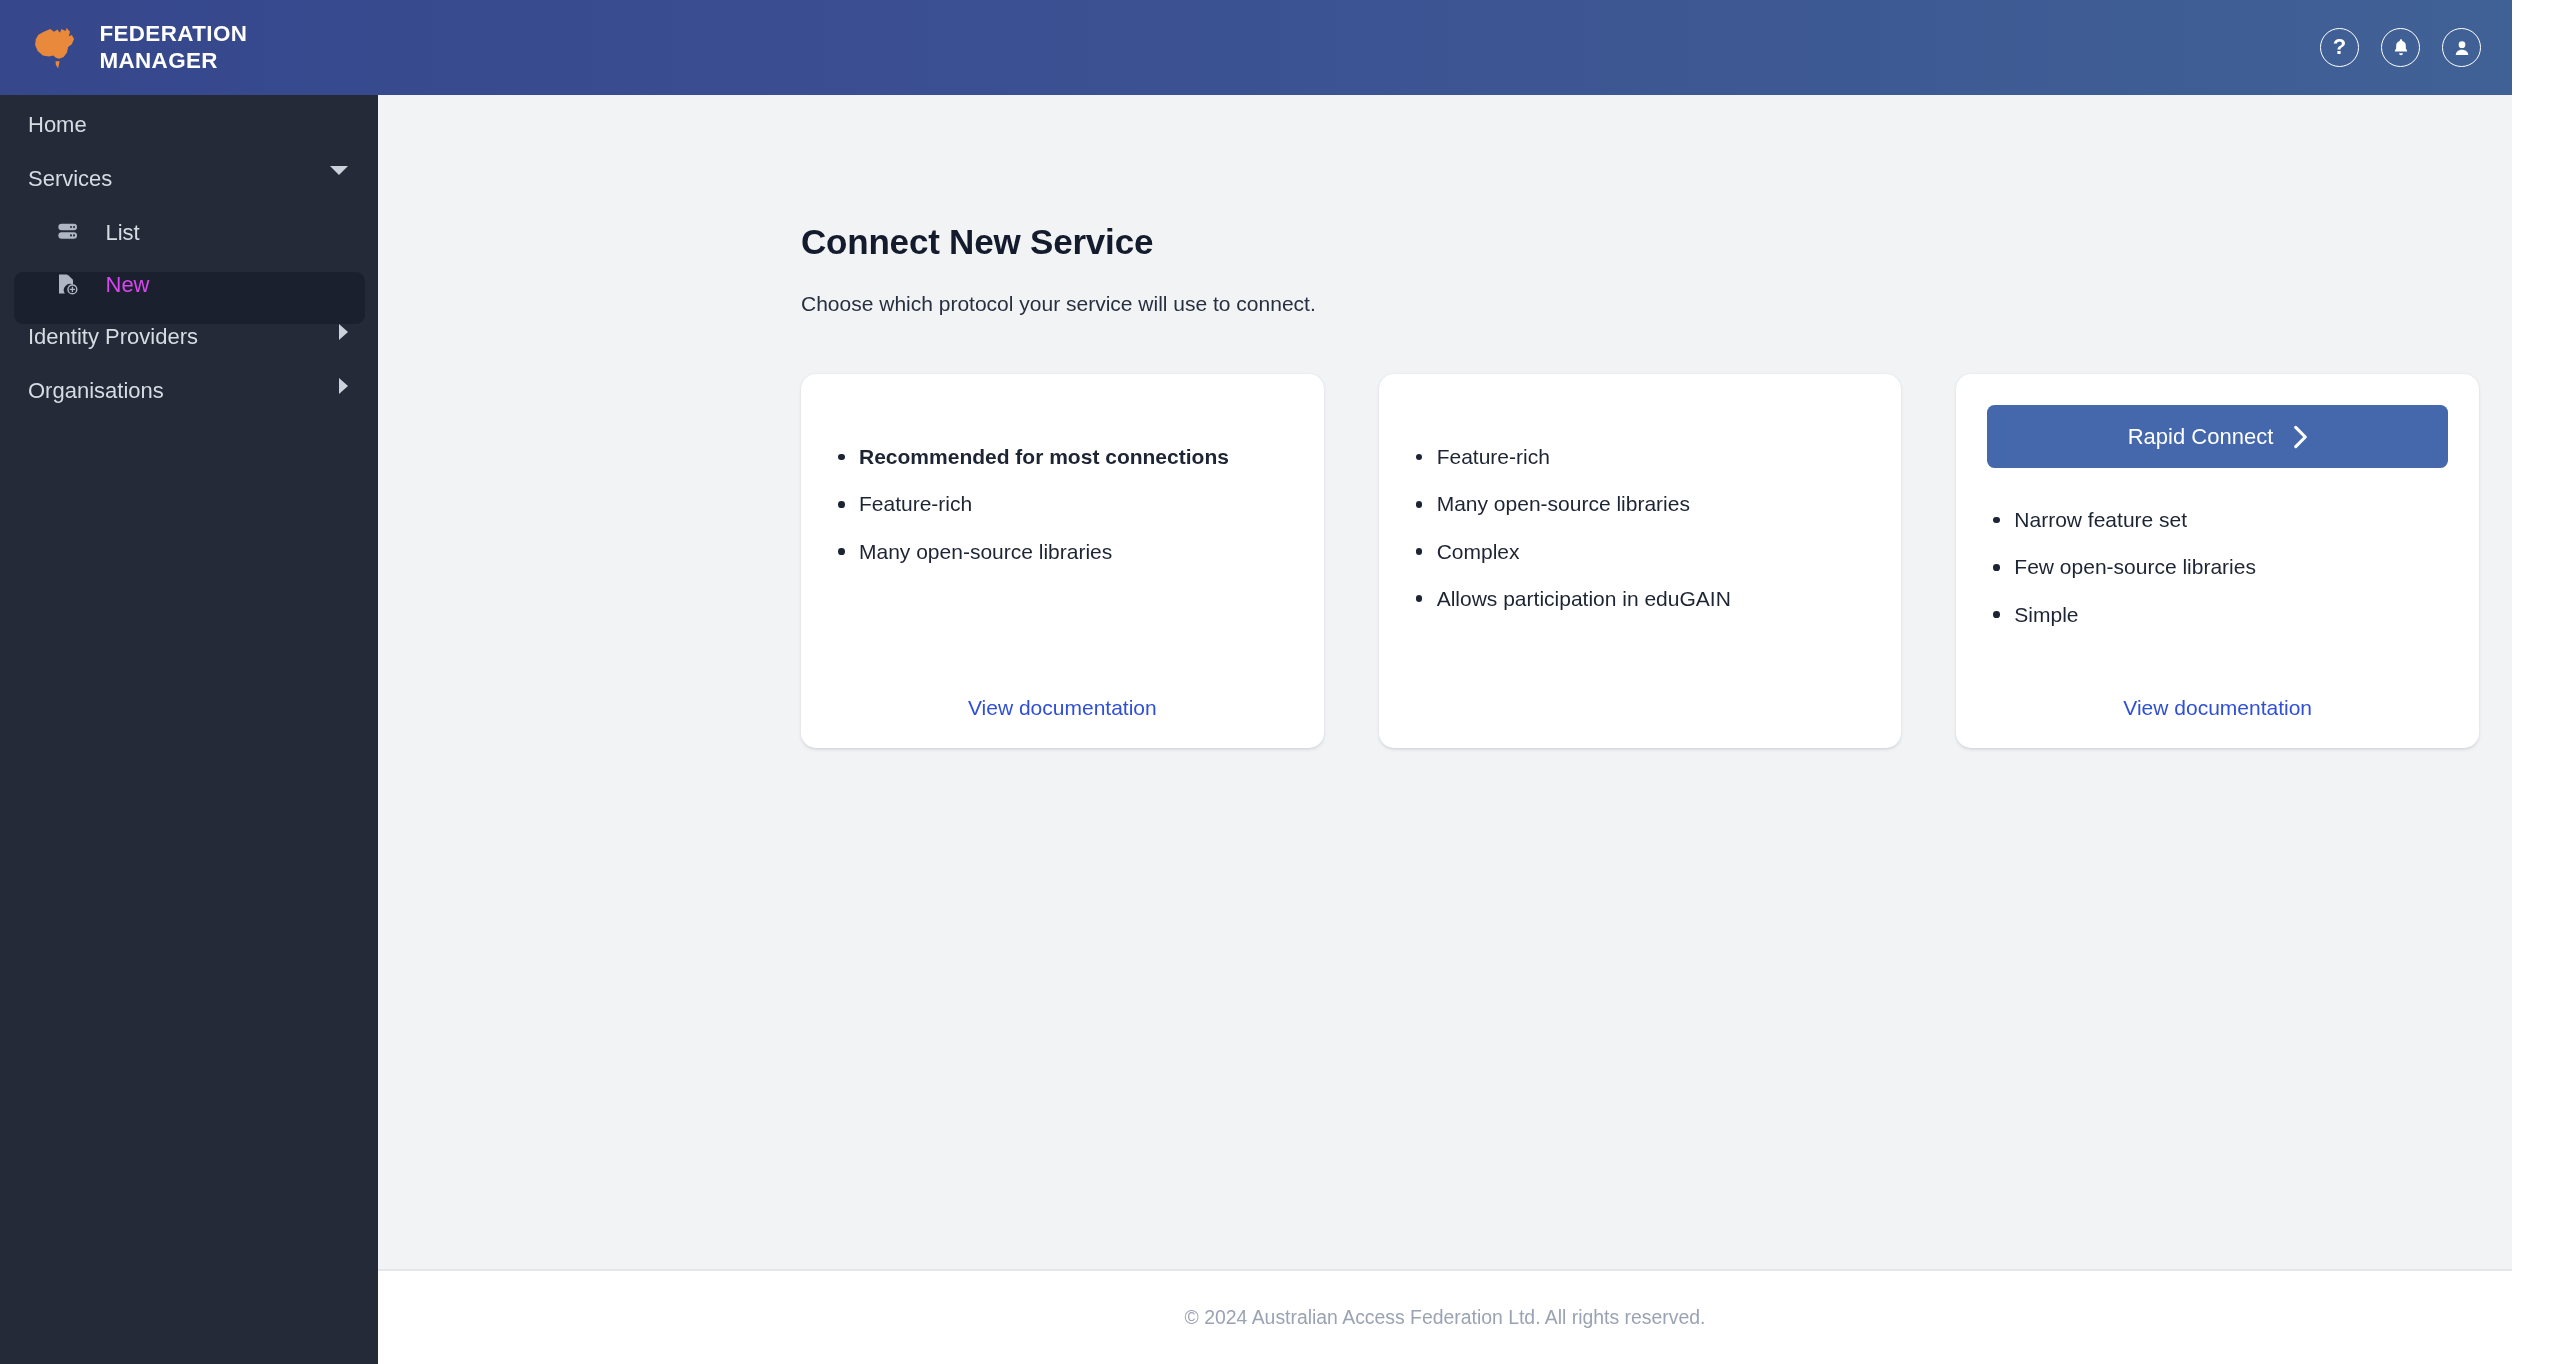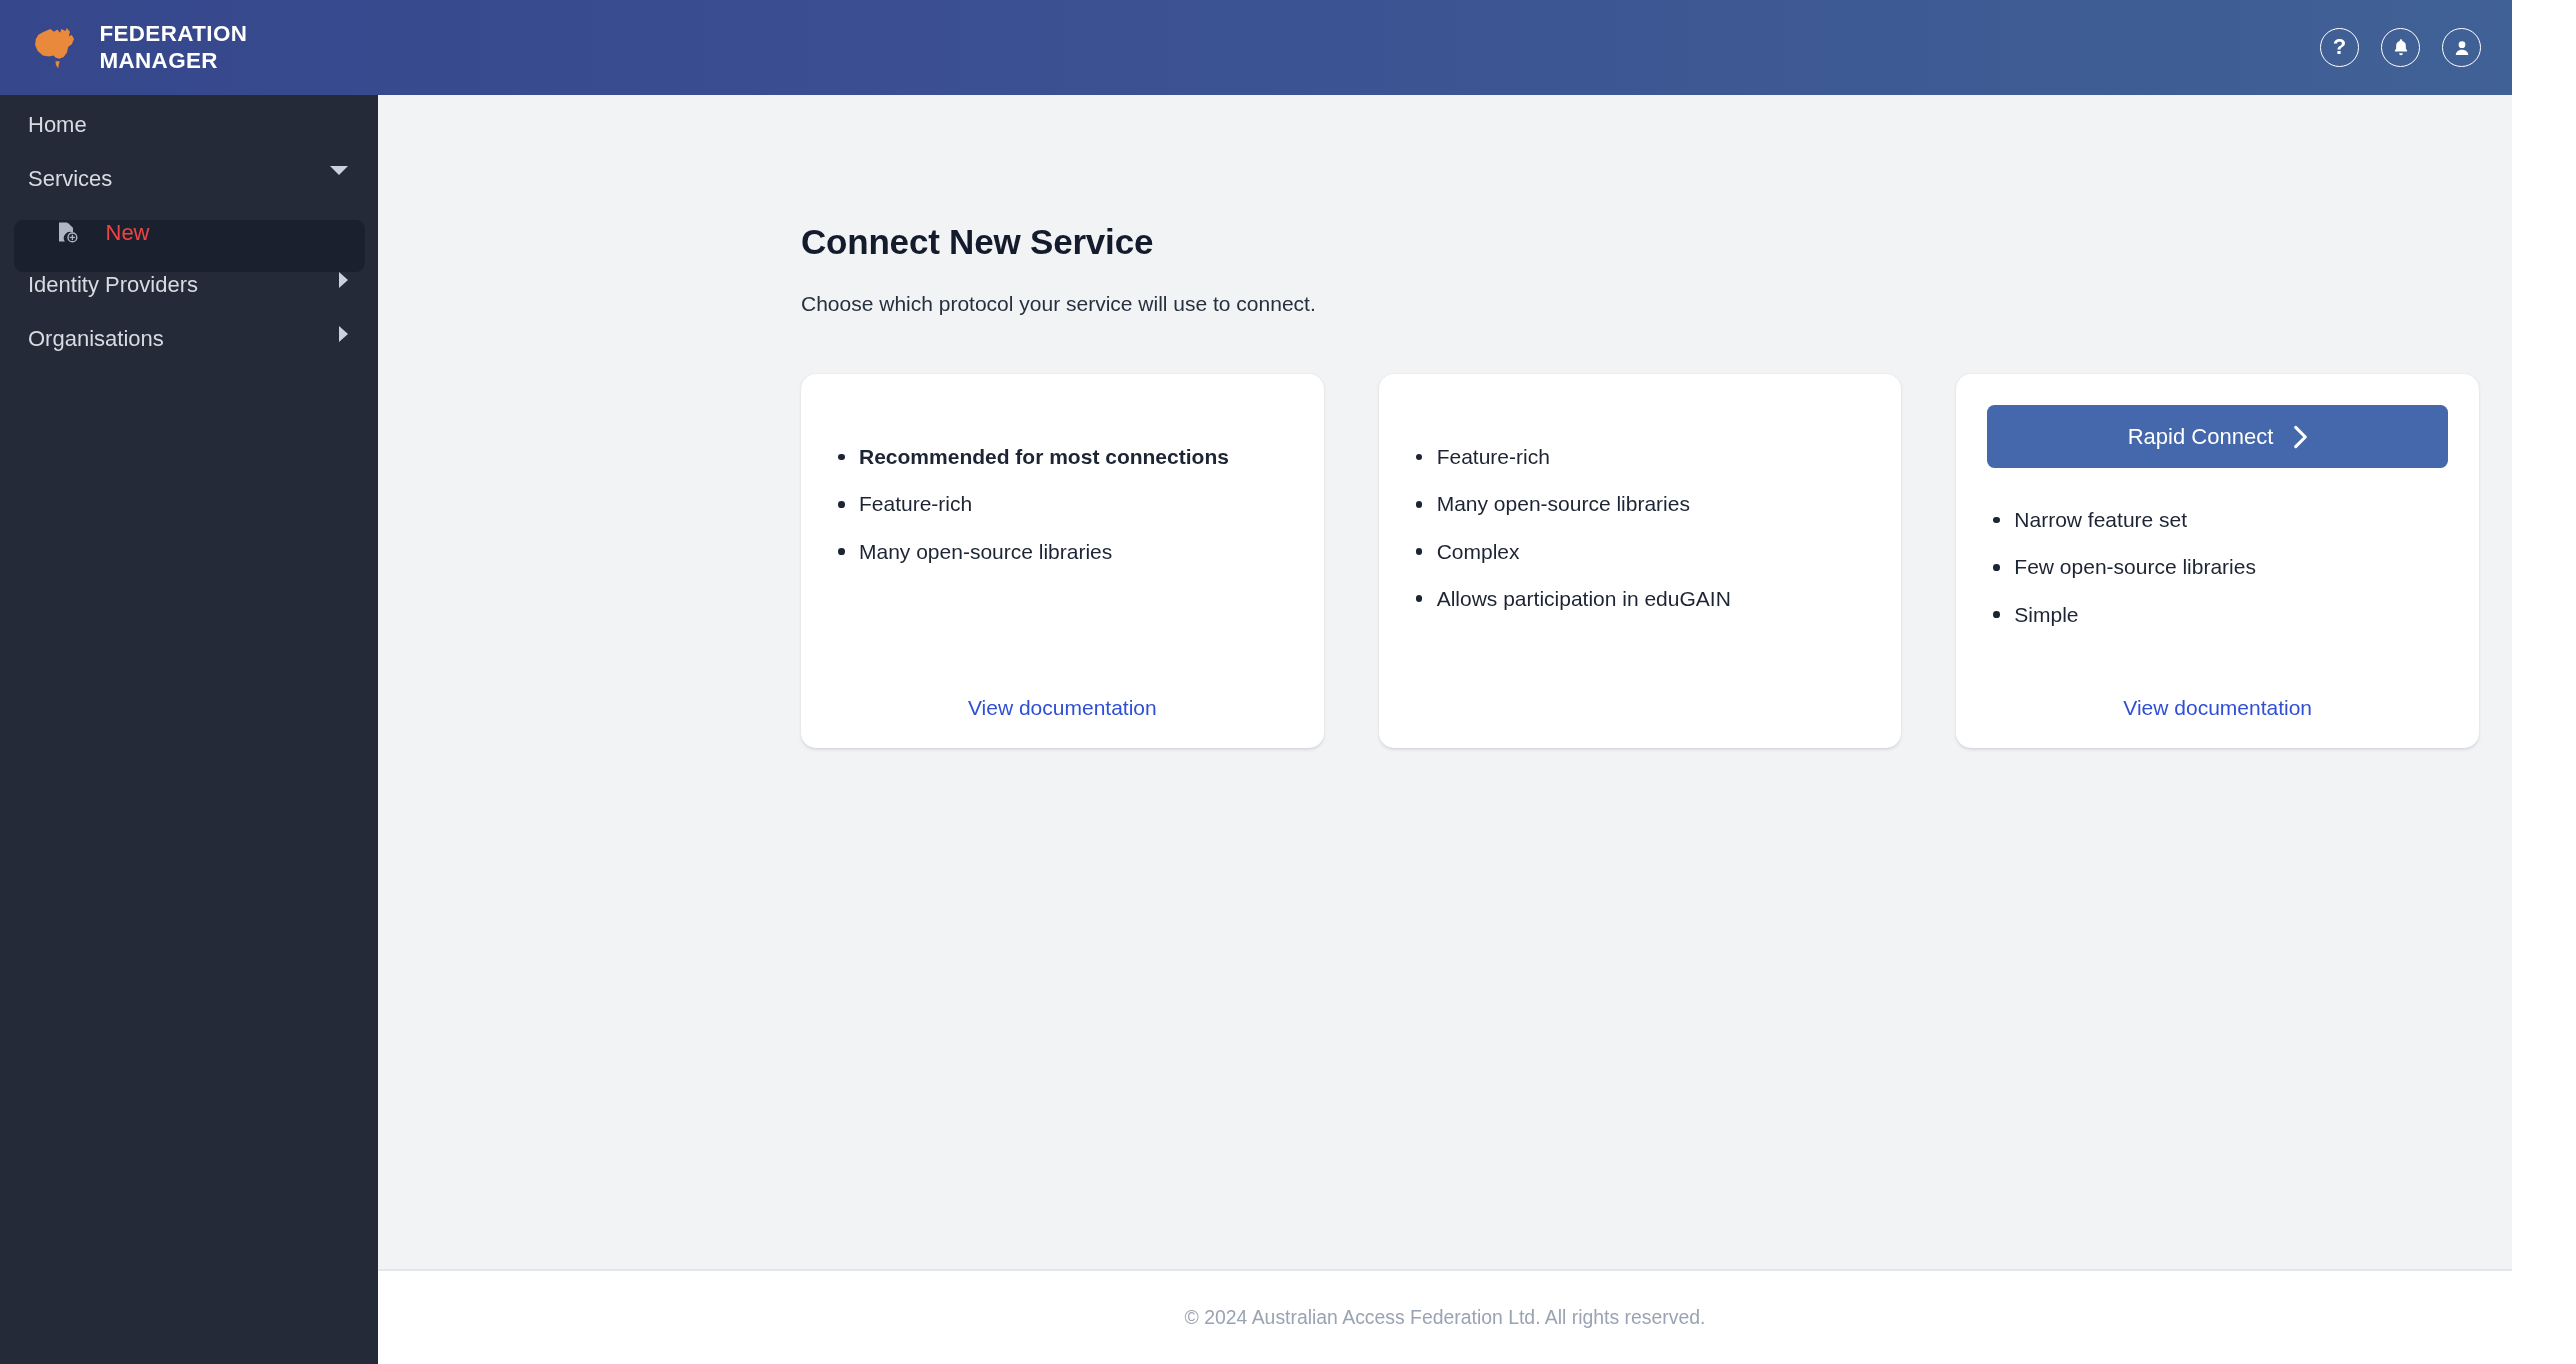--- a/index.html
+++ b/index.html
@@ -108,21 +108,21 @@
   .nav-item .nav-label { flex: 1 1 auto; }
 
   .nav-item.sub {
     padding-left: 41px;
     margin: 0 13.5px;
     border-radius: 9px;
     height: 52px;
   }
   .nav-item.sub.active {
     background: #1a202e;
-    color: #ef4444;
+    color: #d946ef;
   }
   .nav-item.sub .nav-icon {
     width: 27px;
     flex: 0 0 27px;
     display: flex;
     align-items: center;
     margin-right: 24px;
     color: #aeb6c2;
   }
   .nav-item.sub .nav-icon svg { display: block; }
@@ -296,20 +296,33 @@
 
       <div class="nav-item">
         <span class="nav-label">Home</span>
       </div>
 
       <div class="nav-item">
         <span class="nav-label">Services</span>
         <span class="caret-down"></span>
       </div>
 
+      <div class="nav-item sub">
+        <span class="nav-icon">
+          <svg width="25.4" height="22.4" viewBox="0 0 24 24" fill="#aeb6c2">
+            <rect x="2" y="4" width="20" height="7" rx="3.5"></rect>
+            <rect x="2" y="13" width="20" height="7" rx="3.5"></rect>
+            <circle cx="15.5" cy="7.5" r="1.1" fill="#242a38"></circle>
+            <circle cx="18.8" cy="7.5" r="1.1" fill="#242a38"></circle>
+            <circle cx="15.5" cy="16.5" r="1.1" fill="#242a38"></circle>
+            <circle cx="18.8" cy="16.5" r="1.1" fill="#242a38"></circle>
+          </svg>
+        </span>
+        <span class="nav-label">List</span>
+      </div>
 
       <div class="nav-item sub active">
         <span class="nav-icon">
           <svg width="24" height="24" viewBox="0 0 24 24" fill="#aeb6c2">
             <path d="M4 2.5h8l6 6v4.2a6.2 6.2 0 0 0-8.2 8.8H4z"></path>
             <path d="M13 2.9v5.4h5.4z" fill="#aeb6c2"></path>
             <circle cx="17.4" cy="17.4" r="5.1" fill="#aeb6c2"></circle>
             <circle cx="17.4" cy="17.4" r="3.7" fill="#1a202e"></circle>
             <rect x="16.75" y="14.7" width="1.3" height="5.4" fill="#aeb6c2"></rect>
             <rect x="14.7" y="16.75" width="5.4" height="1.3" fill="#aeb6c2"></rect>

